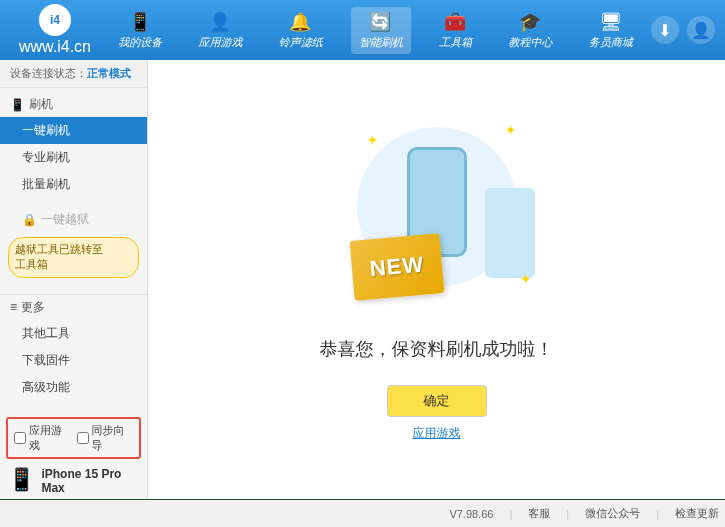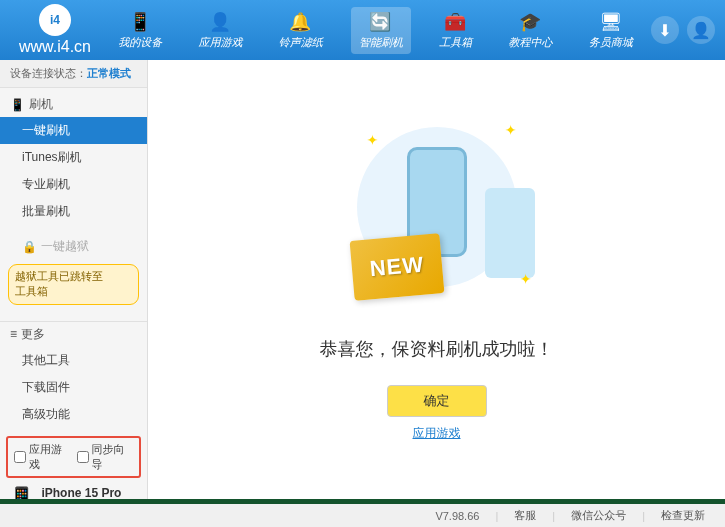--- a/index.html
+++ b/index.html
@@ -115,21 +115,21 @@
       color: #aaa;
       font-size: 12px;
       display: flex;
       align-items: center;
       gap: 4px;
     }
     .sidebar-warning-box {
       margin: 4px 8px;
       background: #fff3cd;
       border: 1px solid #ffc107;
-      border-radius: 9px;
+      border-radius: 15px;
       padding: 4px 6px;
       font-size: 11px;
       color: #856404;
       line-height: 1.4;
     }
     .sidebar-more-header {
       display: flex;
       align-items: center;
       padding: 4px 10px;
       font-size: 12px;
@@ -263,25 +263,25 @@
       color: #2080d0;
       cursor: pointer;
       font-size: 12px;
       text-decoration: underline;
     }
 
     
     .footer {
       height: 28px;
       background: #f0f0f0;
-      border-top: 5px solid #14532d;
+      border-top: 1px solid #14532d;
       display: flex;
       align-items: center;
       justify-content: flex-end;
-      padding: 0 20px;
+      padding: 0 6px;
       gap: 16px;
       font-size: 11px;
       color: #666;
     }
     .footer-left {
       flex: 1;
       padding-left: 10px;
     }
     .footer-divider {
       color: #ccc;
@@ -341,21 +341,20 @@
     <div class="sidebar-status">
       <span class="status-label">设备连接状态：</span><span class="status-value">正常模式</span>
     </div>
 
     <div class="sidebar-section">
       <div class="sidebar-section-header">
         <span>📱</span>
         <span>刷机</span>
       </div>
       <div class="sidebar-item active">一键刷机</div>
-      <div class="sidebar-item">iTunes刷机</div>
       <div class="sidebar-item">专业刷机</div>
       <div class="sidebar-item">批量刷机</div>
     </div>
 
     <div class="sidebar-section">
       <div class="sidebar-disabled">
         <span>🔒</span>
         <span>一键越狱</span>
       </div>
       <div class="sidebar-warning-box">越狱工具已跳转至<br>工具箱</div>

